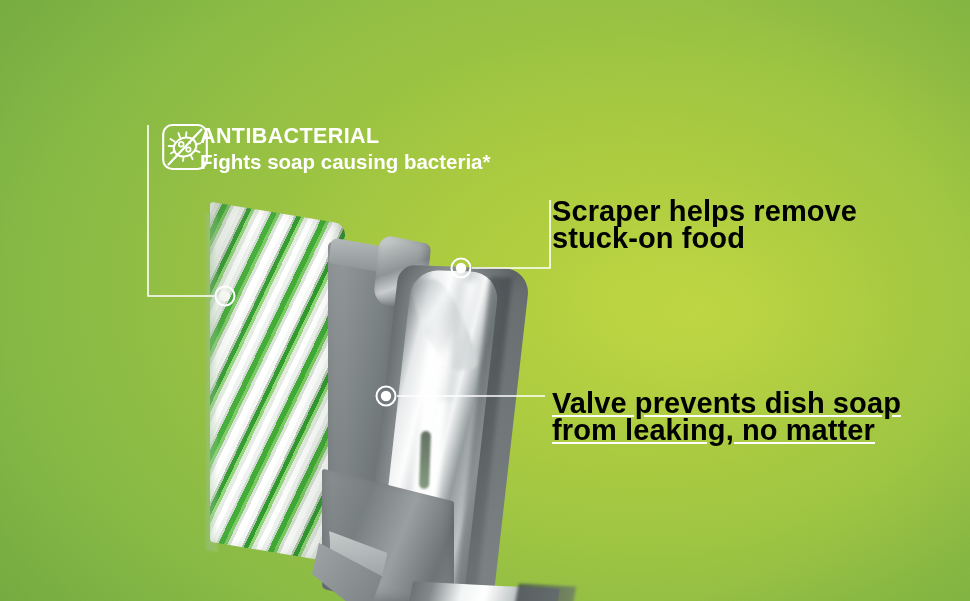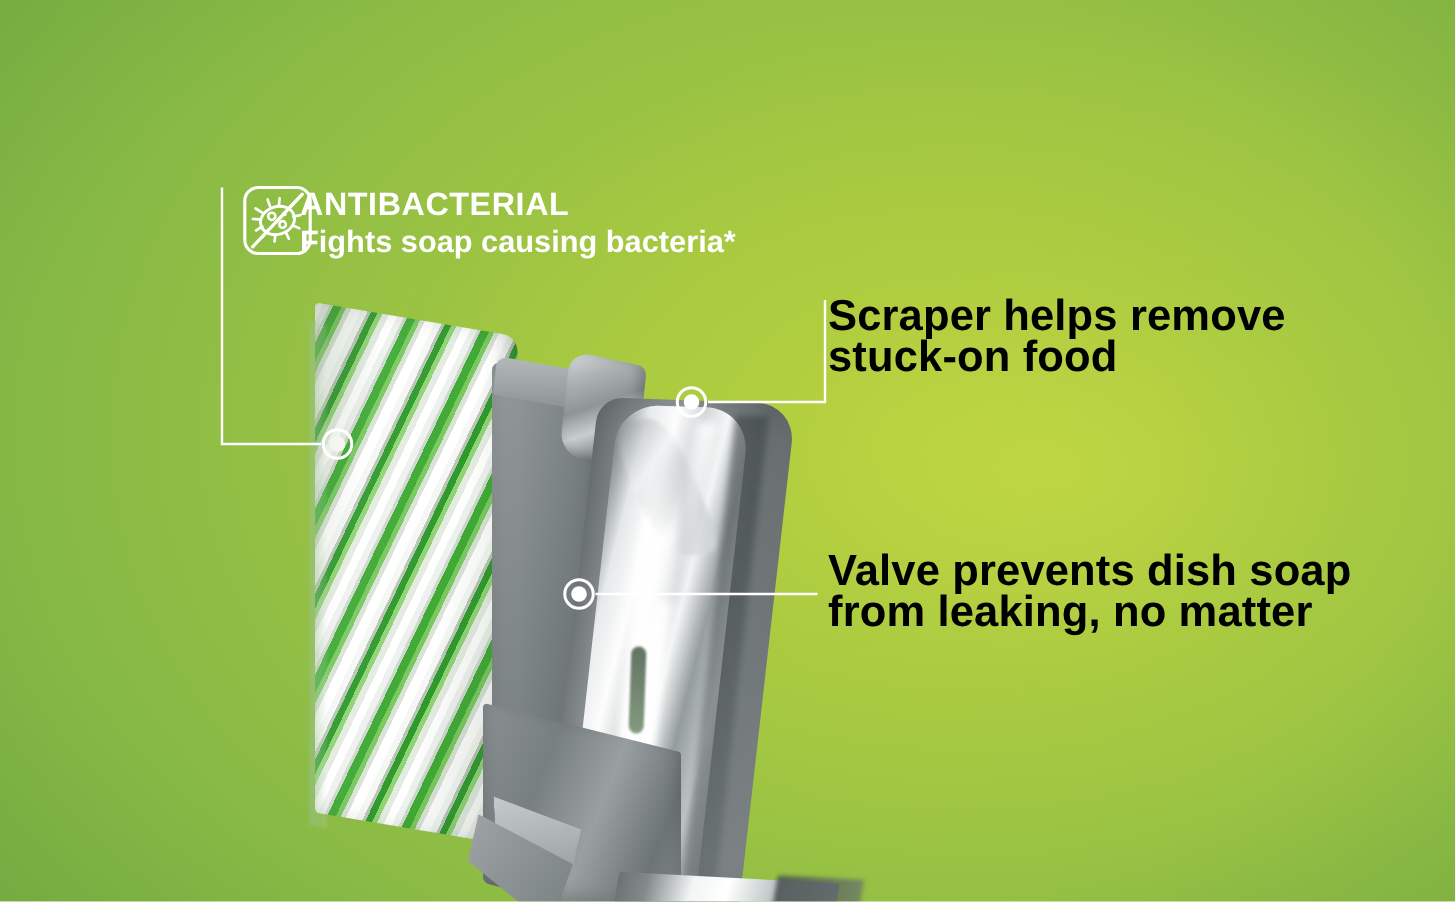--- a/index.html
+++ b/index.html
@@ -60,21 +60,21 @@
   .c1 .kicker{
     font-size:21.5px; font-weight:bold; letter-spacing:0.4px;
     line-height:24px; color:#ffffff;
   }
   .c1 .sub{
     font-size:20.5px; font-weight:bold; letter-spacing:0.0px;
     line-height:25px; color:#ffffff; margin-top:1px;
   }
 
   .c2{ left:552px; top:198px; width:300px; }
-  .c3{ left:552px; top:368px; width:330px; }
+  .c3{ left:552px; top:390px; width:330px;text-decoration:underline; }
   .c2 .line, .c3 .line{
     font-size:29px; font-weight:bold; line-height:26.5px;
     letter-spacing:0.1px; color:#000000; white-space:nowrap;
   }
 
   
   .ab-icon{
     position:absolute; left:161px; top:122px;
     width:48px; height:50px;
   }

